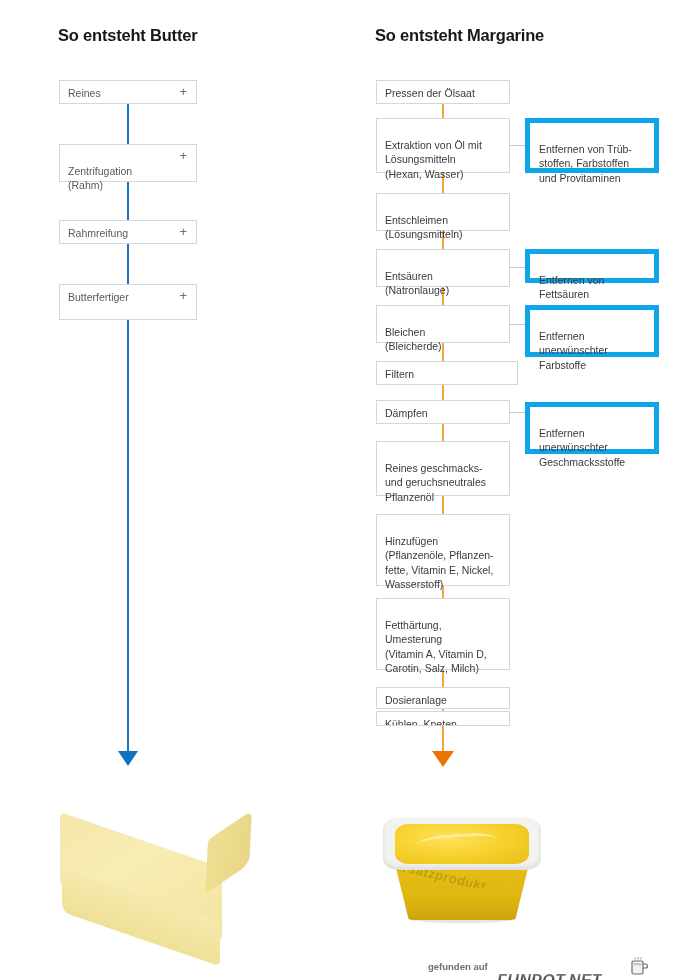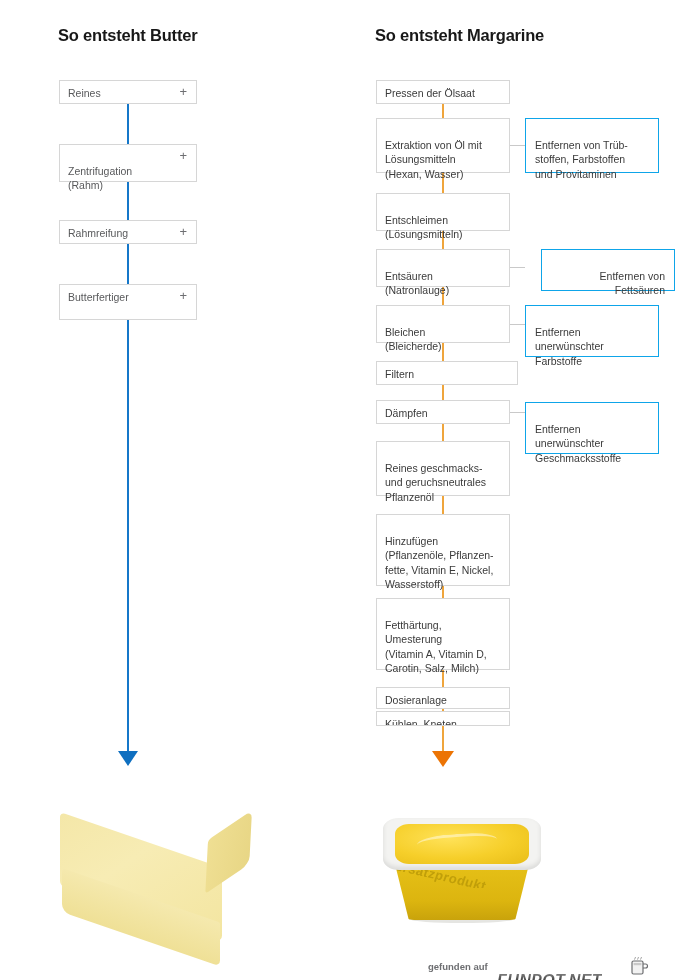--- a/index.html
+++ b/index.html
@@ -38,21 +38,21 @@
     position: absolute;
     right: 9px;
     top: 4px;
     font-size: 13px;
     line-height: 14px;
     color: #6d6e71;
     font-weight: normal;
   }
   .note {
     position: absolute;
-    border: 1px solid #0ea5e9;
+    border: 5px solid #0ea5e9;
     background: #ffffff;
     padding: 5px 9px 4px 9px;
     font-size: 10.5px;
     line-height: 14.2px;
     color: #3a3a3a;
   }
 
   
   .box.clipped { overflow: hidden; }
 
@@ -213,21 +213,21 @@
   <div class="box dark" style="left:376px; top:193px; width:134px; height:38px; white-space:pre-line;">
     <span>Entschleimen
 (Lösungsmitteln)</span>
   </div>
 
   <div class="box dark" style="left:376px; top:249px; width:134px; height:38px; white-space:pre-line;">
     <span>Entsäuren
 (Natronlauge)</span>
   </div>
   <div class="hline" style="left:510px; top:267px; width:15px;"></div>
-  <div class="note" style="left:541px; top:249px; width:134px; height:42px; white-space:pre-line;text-align:right;">
+  <div class="note" style="left:525px; top:249px; width:134px; height:34px; white-space:pre-line;">
     <span>Entfernen von
 Fettsäuren</span>
   </div>
 
   <div class="box dark" style="left:376px; top:305px; width:134px; height:38px; white-space:pre-line;">
     <span>Bleichen
 (Bleicherde)</span>
   </div>
   <div class="hline" style="left:510px; top:324px; width:15px;"></div>
   <div class="note" style="left:525px; top:305px; width:134px; height:52px; white-space:pre-line;">

